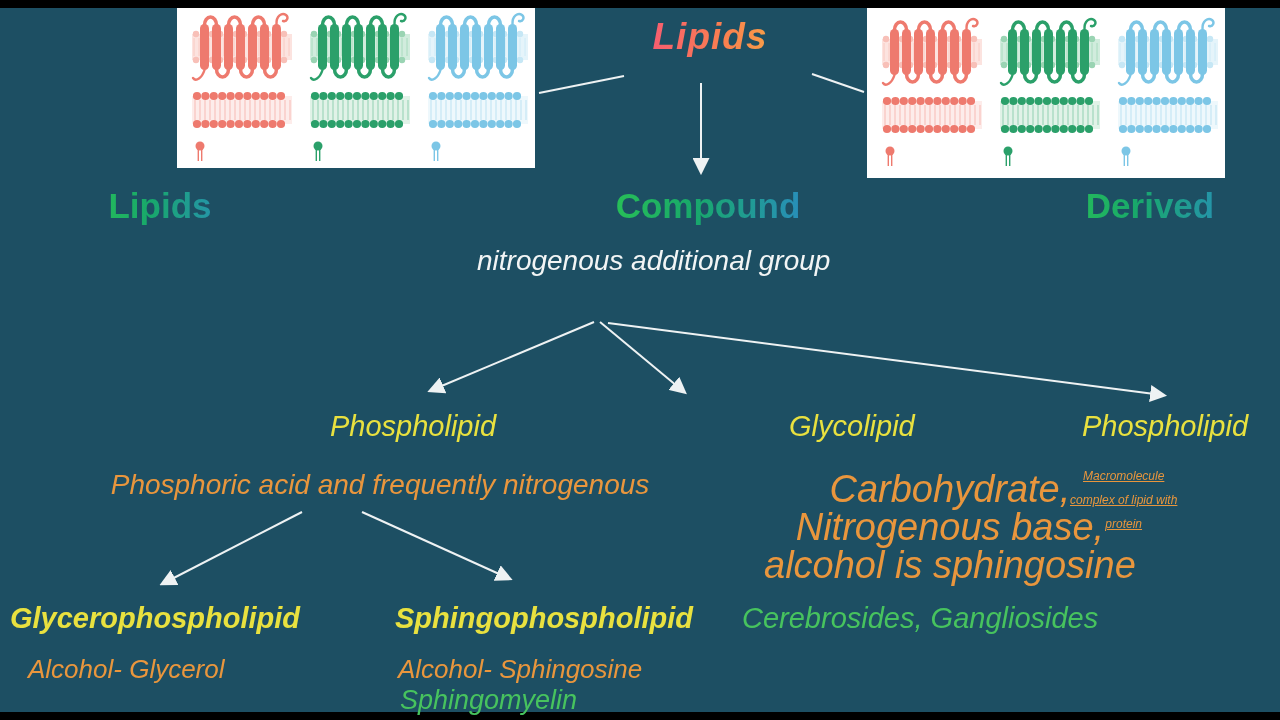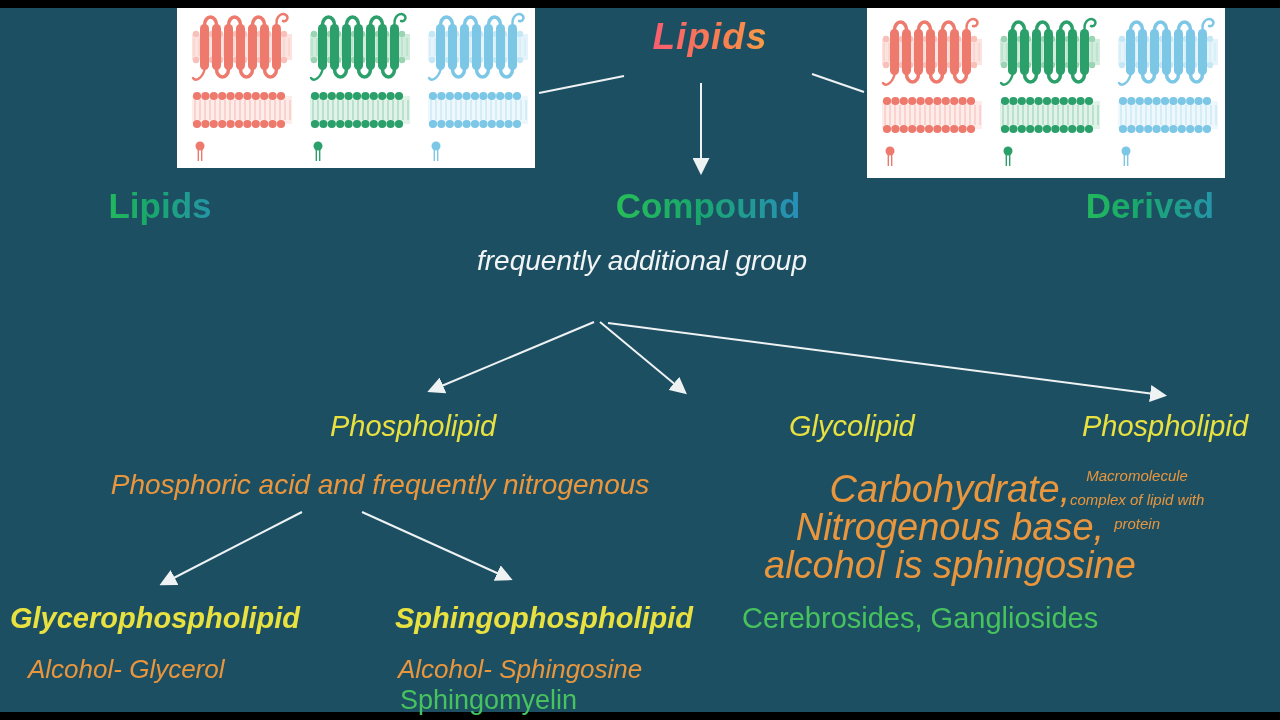--- a/index.html
+++ b/index.html
@@ -43,27 +43,27 @@
     font-size:28px;font-style:italic;font-weight:500;color:#f2f5f5;line-height:40px;
   }
   .lbl-yellow{position:absolute;font-size:29px;font-style:italic;font-weight:500;color:#e9e13f;}
   .lbl-yellow.phospholipid{left:330px;top:410px;}
   .lbl-yellow.glycolipid{left:789px;top:410px;}
   .lbl-yellow.lipoprotein{left:1082px;top:410px;}
 
   .orange{color:#e9963d;font-style:italic;position:absolute;text-align:center;}
   .phospho-desc{left:80px;top:466px;font-size:28px;line-height:38px;width:600px;}
   .glyco-desc{left:764px;top:470px;font-size:38px;line-height:38px;}
-  .lipo-desc{left:1070px;top:464px;font-size:15px;line-height:24px;font-weight:500;}
+  .lipo-desc{left:1070px;top:464px;font-size:12px;line-height:24px;font-weight:500;text-decoration:underline;}
 
   .lbl-yellow-b{position:absolute;font-size:29px;font-style:italic;font-weight:600;color:#e9e13f;top:602px;}
   .lbl-yellow-b.glycero{left:10px;}
   .lbl-yellow-b.sphingo{left:395px;}
 
-  .green-txt{position:absolute;color:#47c35e;font-weight:500;}
+  .green-txt{position:absolute;font-style:italic;color:#47c35e;font-weight:500;}
   .green-txt.cerebro{left:742px;top:602px;font-size:29px;}
   .green-txt.sphingomyelin{left:400px;top:685px;font-size:27px;}
 
   .alc{position:absolute;font-size:26px;font-weight:500;margin-top:8px;}
   .alc.glycerol{left:28px;top:646px;}
   .alc.sphingosine{left:398px;top:646px;}
 </style>
 </head>
 <body>
 
@@ -140,21 +140,21 @@
   </g>
 </svg>
 
 <div class="title">Lipids</div>
 
 <div class="cat simple">Lipids</div>
 <div class="cat compound">Compound</div>
 <div class="cat derived">Derived</div>
 
 <div class="white-desc">
-  <div>frequently additional group</div>
+  <div>nitrogenous additional group</div>
 </div>
 
 <div class="lbl-yellow phospholipid">Phospholipid</div>
 <div class="lbl-yellow glycolipid">Glycolipid</div>
 <div class="lbl-yellow lipoprotein">Phospholipid</div>
 
 <div class="orange phospho-desc">
   <div>Phosphoric acid and frequently nitrogenous</div>
 </div>
 

